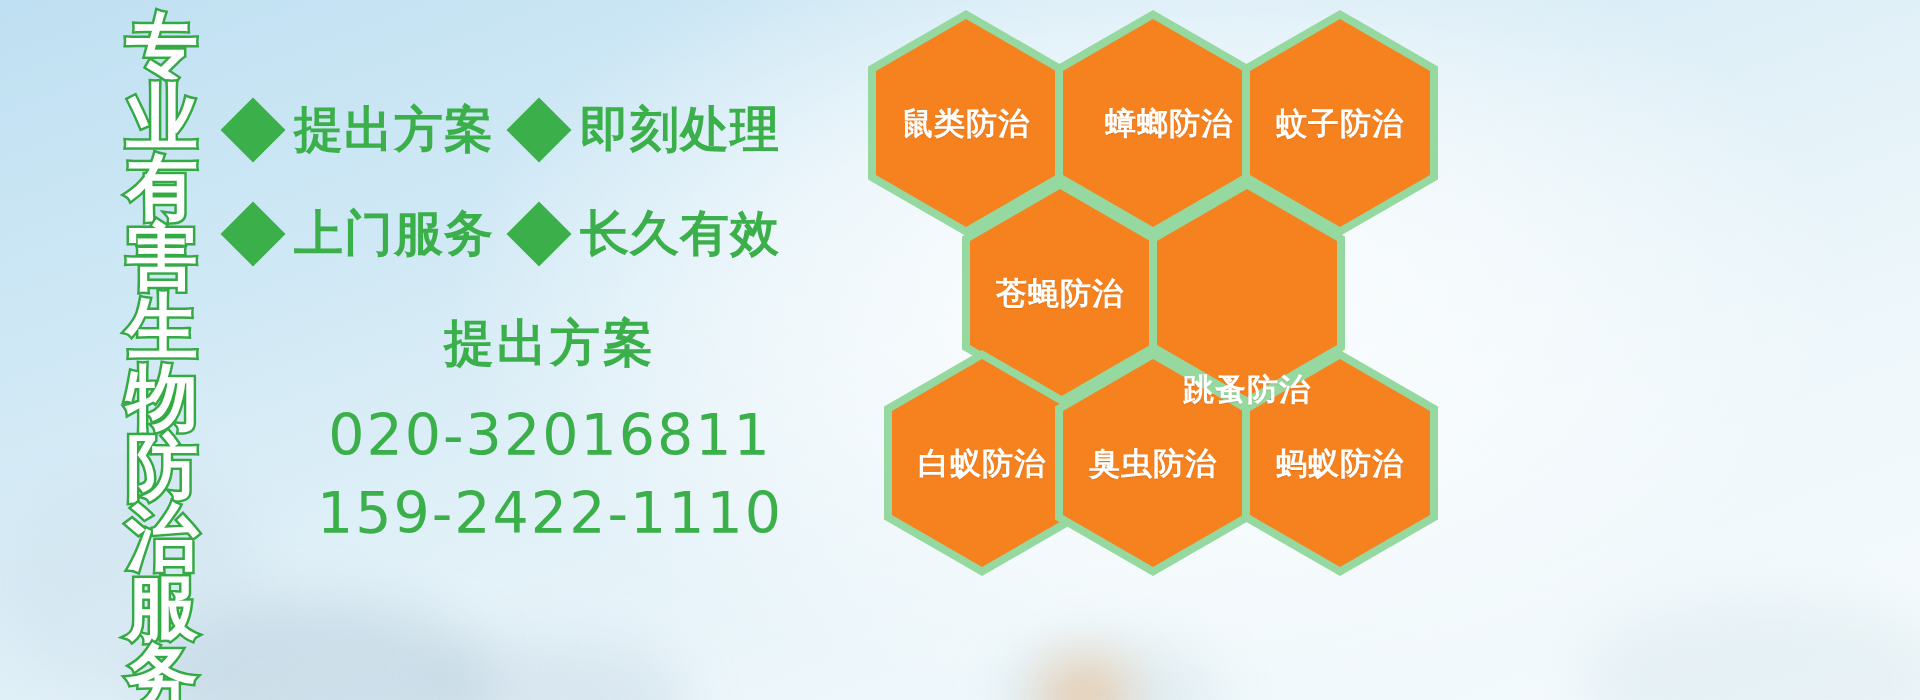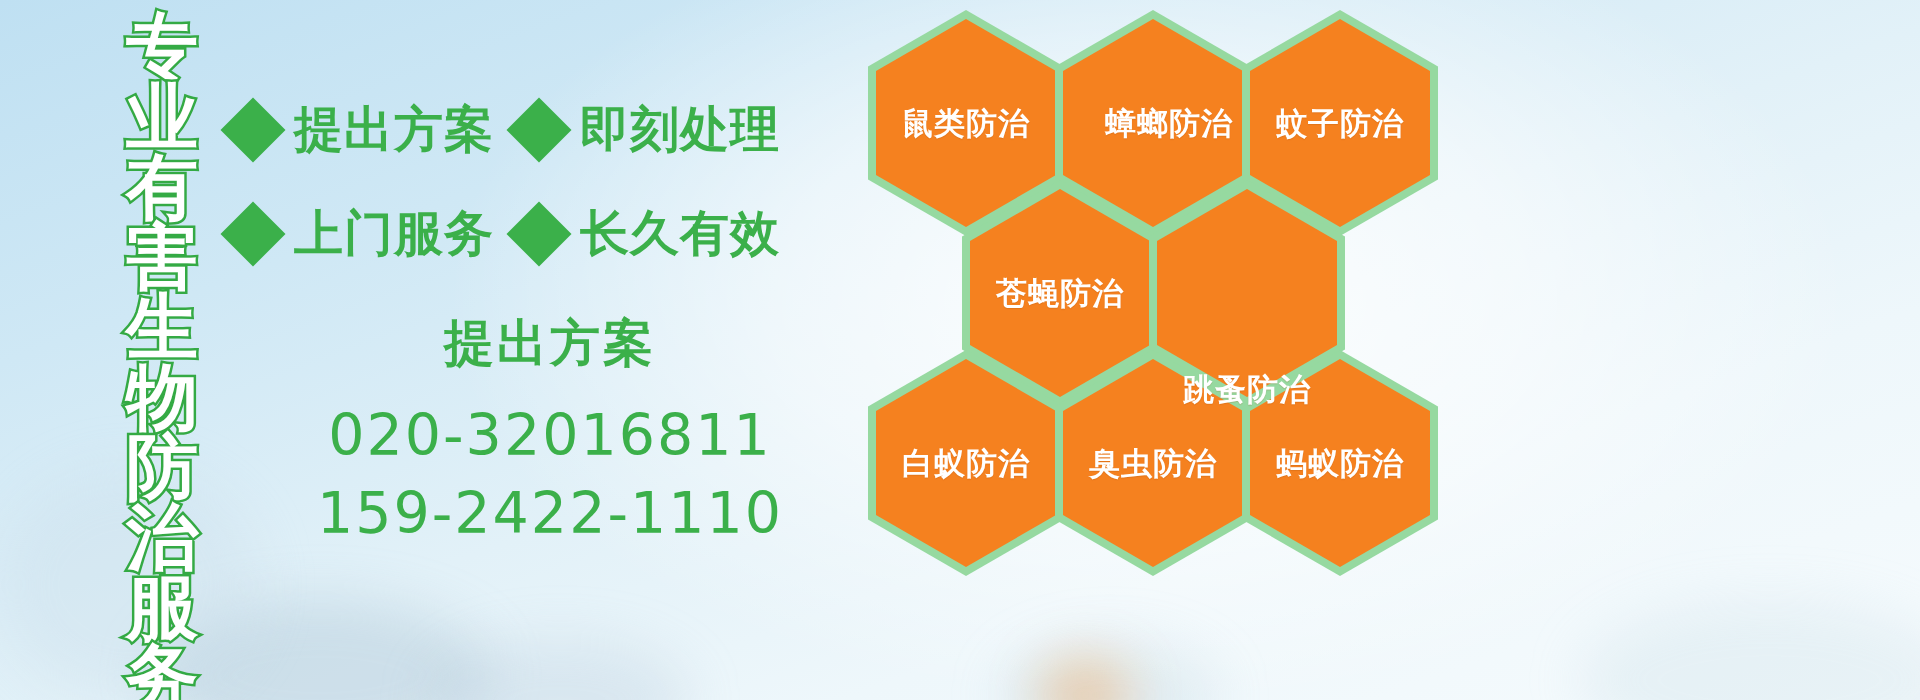--- a/index.html
+++ b/index.html
@@ -240,21 +240,21 @@
       <div class="hex-inner"></div>
       <span class="hex-label">苍蝇防治</span>
     </div>
 
     <div class="hex" style="left:289px; top:180px;align-items:flex-end;">
       <div class="hex-outer"></div>
       <div class="hex-inner"></div>
       <span class="hex-label">跳蚤防治</span>
     </div>
 
-    <div class="hex" style="left:8px; top:350px;">
+    <div class="hex" style="left:24px; top:350px;">
       <div class="hex-outer"></div>
       <div class="hex-inner"></div>
       <span class="hex-label">白蚁防治</span>
     </div>
 
     <div class="hex" style="left:195px; top:350px;">
       <div class="hex-outer"></div>
       <div class="hex-inner"></div>
       <span class="hex-label">臭虫防治</span>
     </div>

